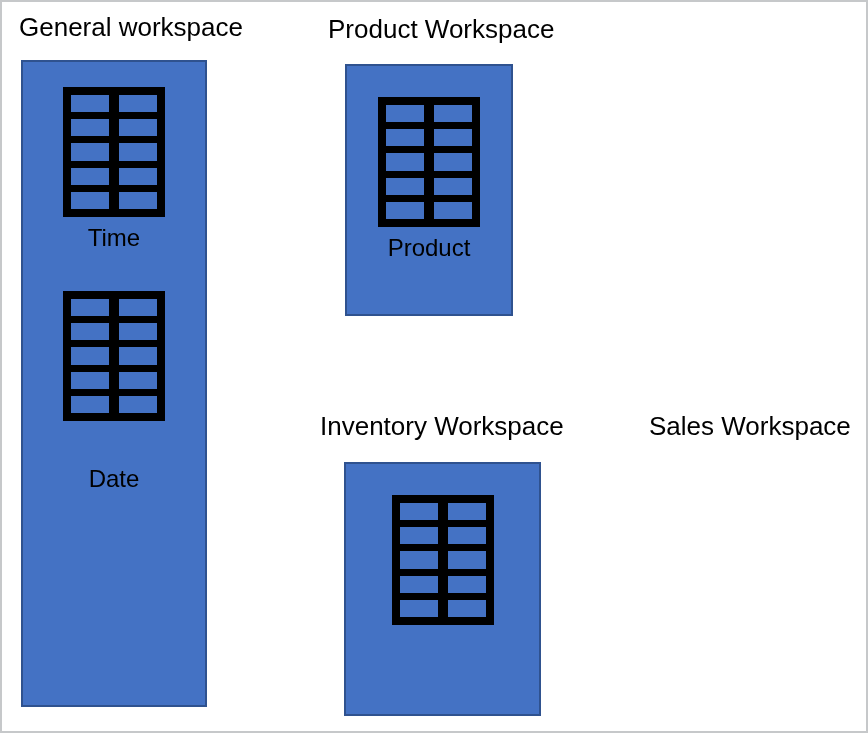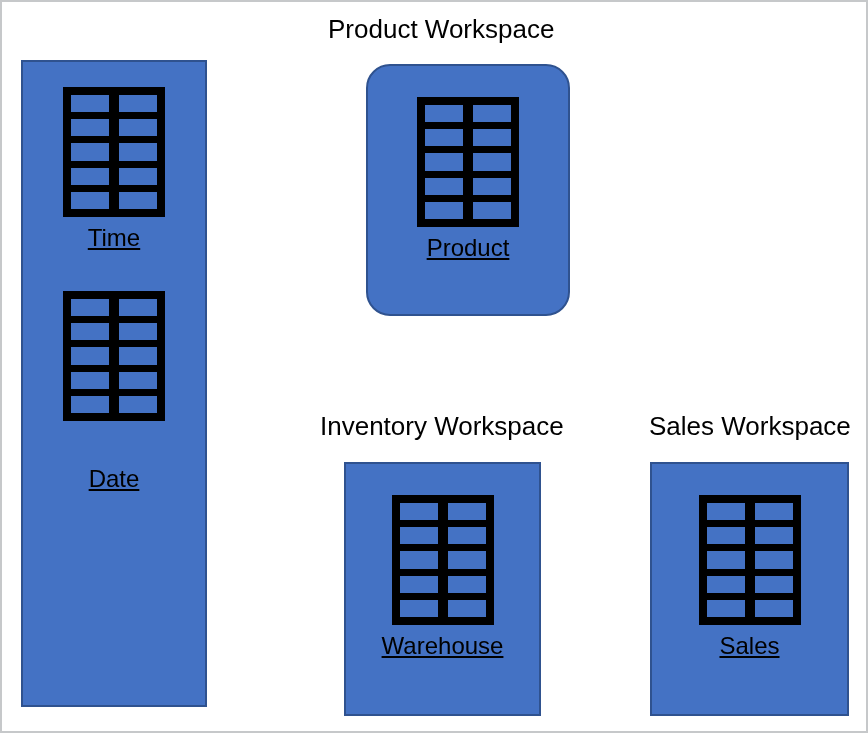--- a/index.html
+++ b/index.html
@@ -46,41 +46,41 @@
     grid-template-rows: repeat(5, 1fr);
     gap: 7px 10px;
   }
   .table-cell { background: #4472c4; }
   .table-label {
     margin-top: 6px;
     font-size: 24px;
     line-height: 30px;
     color: #000000;
     white-space: nowrap;
-    text-decoration: underline;
   }
   
   .title-general   { left: 17px;  top: 10px; }
   .title-product   { left: 326px; top: 12px; text-align: center; }
   .title-inventory { left: 318px; top: 409px; }
   .title-sales     { left: 647px; top: 409px; }
 
   .ws-general   { left: 19px;  top: 58px;  width: 186px; height: 647px; padding-top: 25px; }
-  .ws-product   { left: 364px; top: 62px;  width: 204px; height: 252px; padding-top: 31px; border-radius: 24px; }
+  .ws-product   { left: 343px; top: 62px;  width: 168px; height: 252px; padding-top: 31px; }
   .ws-inventory { left: 342px; top: 460px; width: 197px; height: 254px; padding-top: 31px; }
   .ws-sales     { left: 648px; top: 460px; width: 199px; height: 254px; padding-top: 31px; }
 
   .ws-general .table-group + .table-group { margin-top: 38px; gap: 37px; }
   .ws-general .table-group + .table-group + .table-group { margin-top: 35px; }
 </style>
 </head>
 <body>
 
 <div class="page">
 
+  <div class="ws-title title-general">General workspace</div>
 
   <div class="ws-title title-product">Product Workspace</div>
 
   <div class="ws-title title-inventory">Inventory Workspace</div>
 
   <div class="ws-title title-sales">Sales Workspace</div>
 
   <div class="workspace ws-general">
     <div class="table-group">
       <div class="table-icon">
@@ -139,35 +139,17 @@
           <span class="table-cell"></span>
           <span class="table-cell"></span>
           <span class="table-cell"></span>
           <span class="table-cell"></span>
           <span class="table-cell"></span>
           <span class="table-cell"></span>
           <span class="table-cell"></span>
           <span class="table-cell"></span>
           <span class="table-cell"></span>
         </div>
-      <div class="table-label">Warehouse</div>
     </div>
   </div>
 
-  <div class="workspace ws-sales">
-    <div class="table-group">
-      <div class="table-icon">
-          <span class="table-cell"></span>
-          <span class="table-cell"></span>
-          <span class="table-cell"></span>
-          <span class="table-cell"></span>
-          <span class="table-cell"></span>
-          <span class="table-cell"></span>
-          <span class="table-cell"></span>
-          <span class="table-cell"></span>
-          <span class="table-cell"></span>
-          <span class="table-cell"></span>
-        </div>
-      <div class="table-label">Sales</div>
-    </div>
-  </div>
 
 </div>
 
 </body></html>

